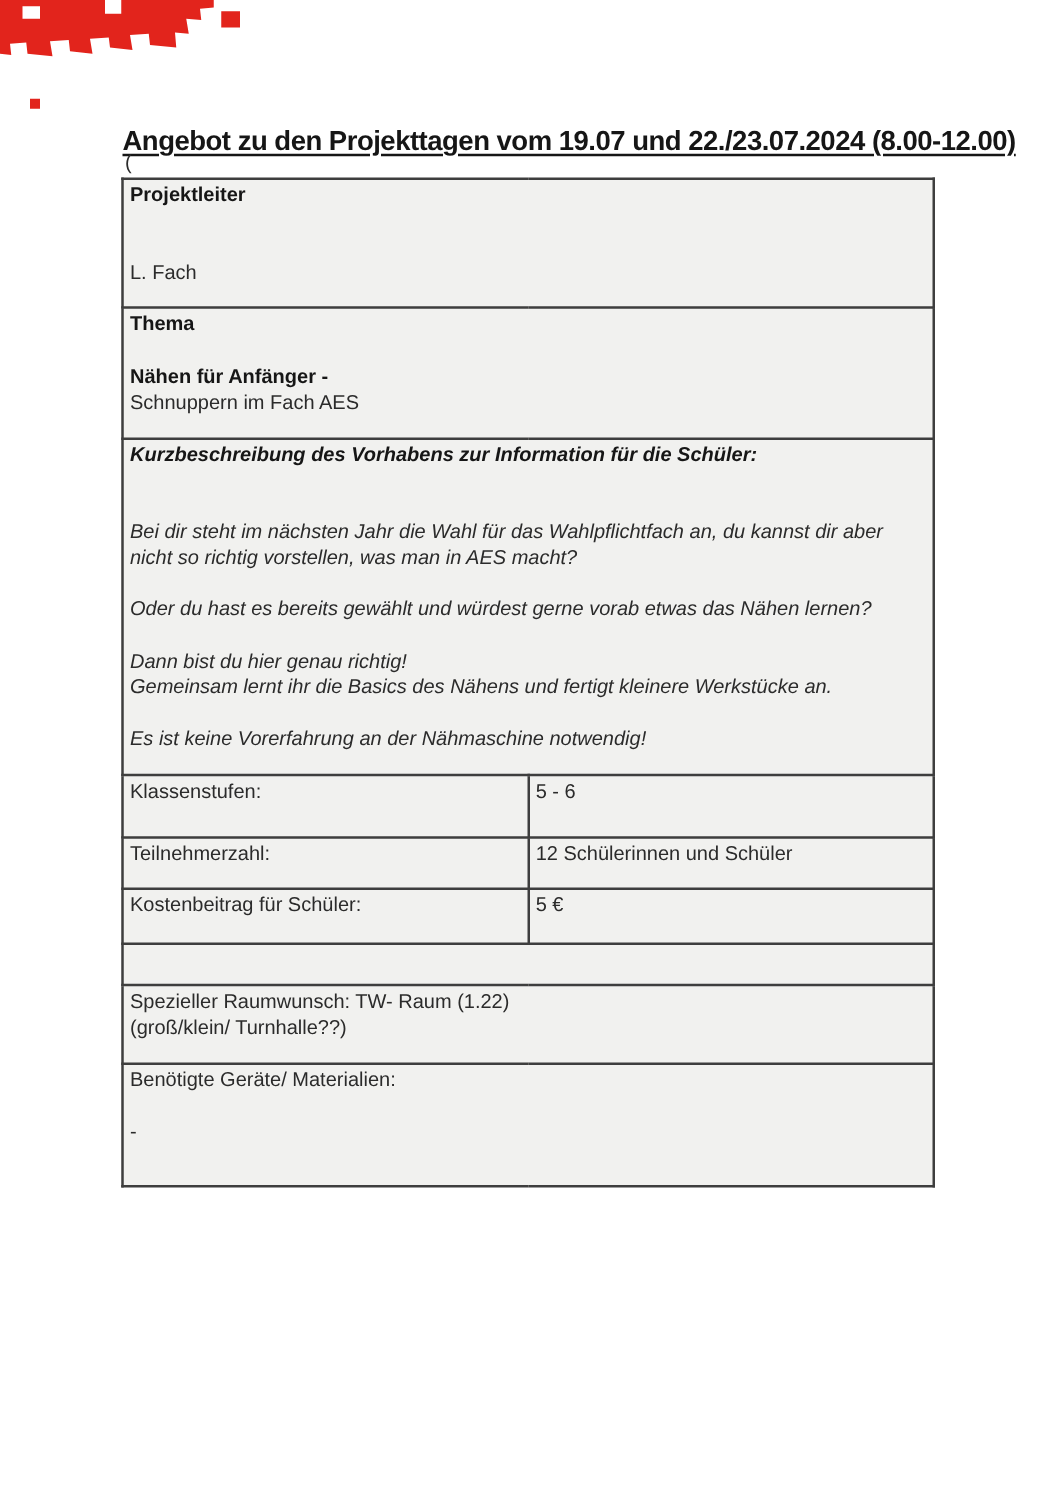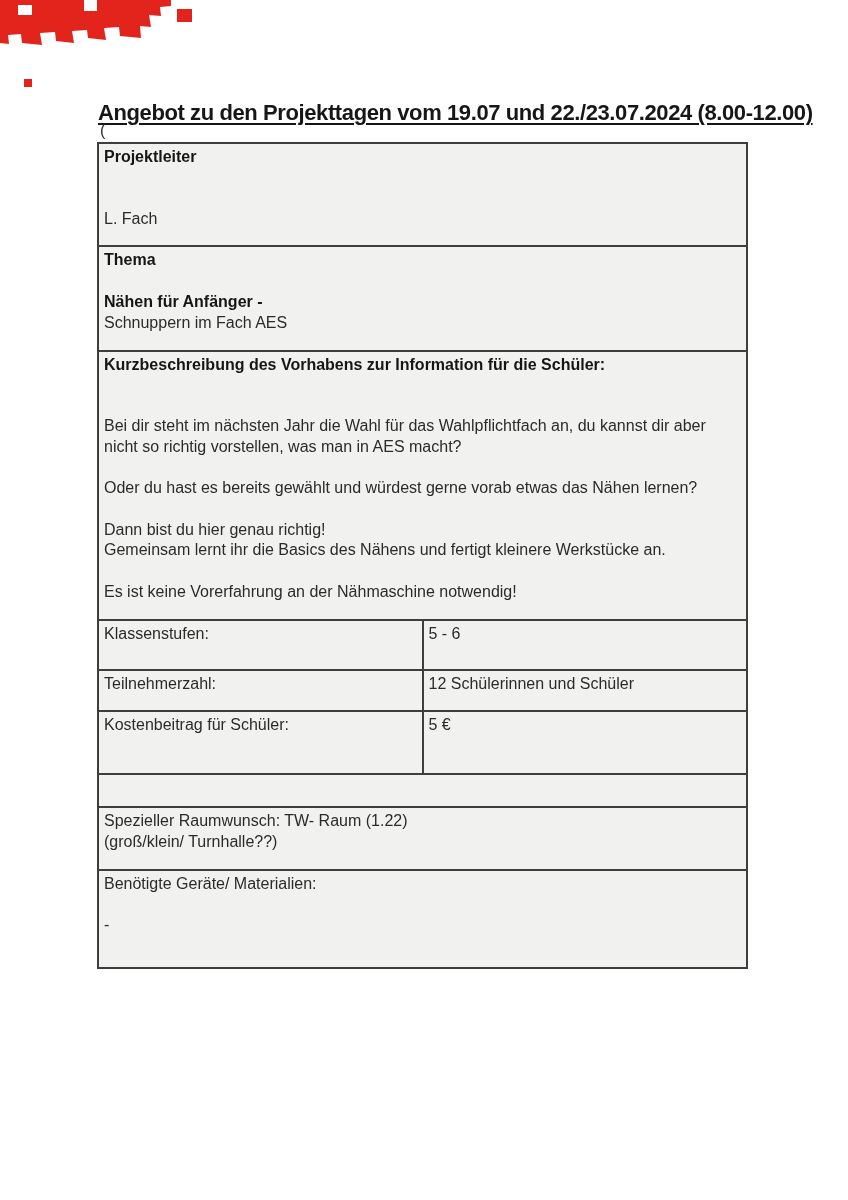--- a/index.html
+++ b/index.html
@@ -29,24 +29,24 @@
     vertical-align:top; padding:3px 6px 16px 5px;
     font-size:16px; line-height:20.7px; color:#2b2b2b;
   }
   td.lbl-col { width:198px; }
   .b { font-weight:bold; color:#161616; }
   .sp1 { height:21px; }
   .sp2 { height:41px; }
   .prewrap { white-space:pre-line; }
   .h80  { height:80px; }
   .h99  { height:99px; }
-  .h311 { height:232px; }
+  .h311 { height:232px;font-style:italic; }
   .h38  { height:50px; }
   .h41  { height:41px; }
-  .h48  { height:63px;margin-top:28px; }
+  .h48  { height:44px;margin-top:28px; }
   .h33  { height:33px; }
   .h42  { height:42px; }
   .h98  { height:98px; }
 </style>
 </head>
 <body>
 
 <div class="page">
 
   <svg class="redaction" width="210" height="95" viewBox="0 0 210 95" aria-hidden="true">

